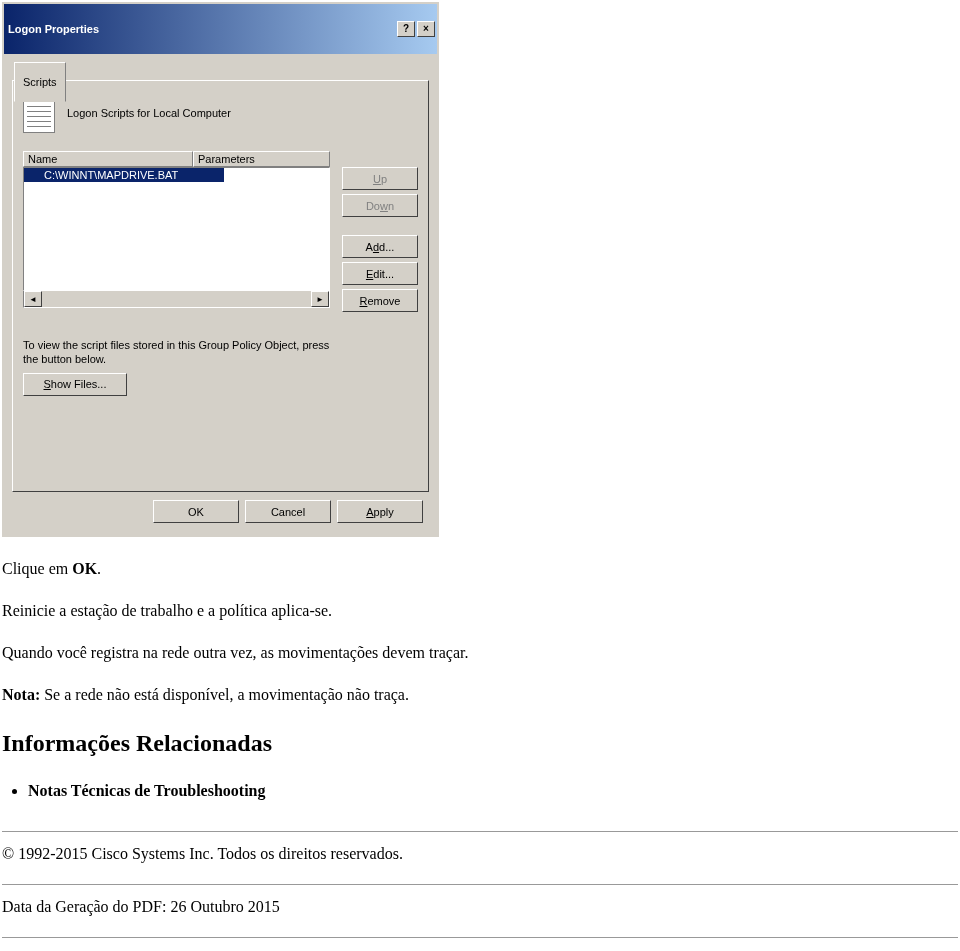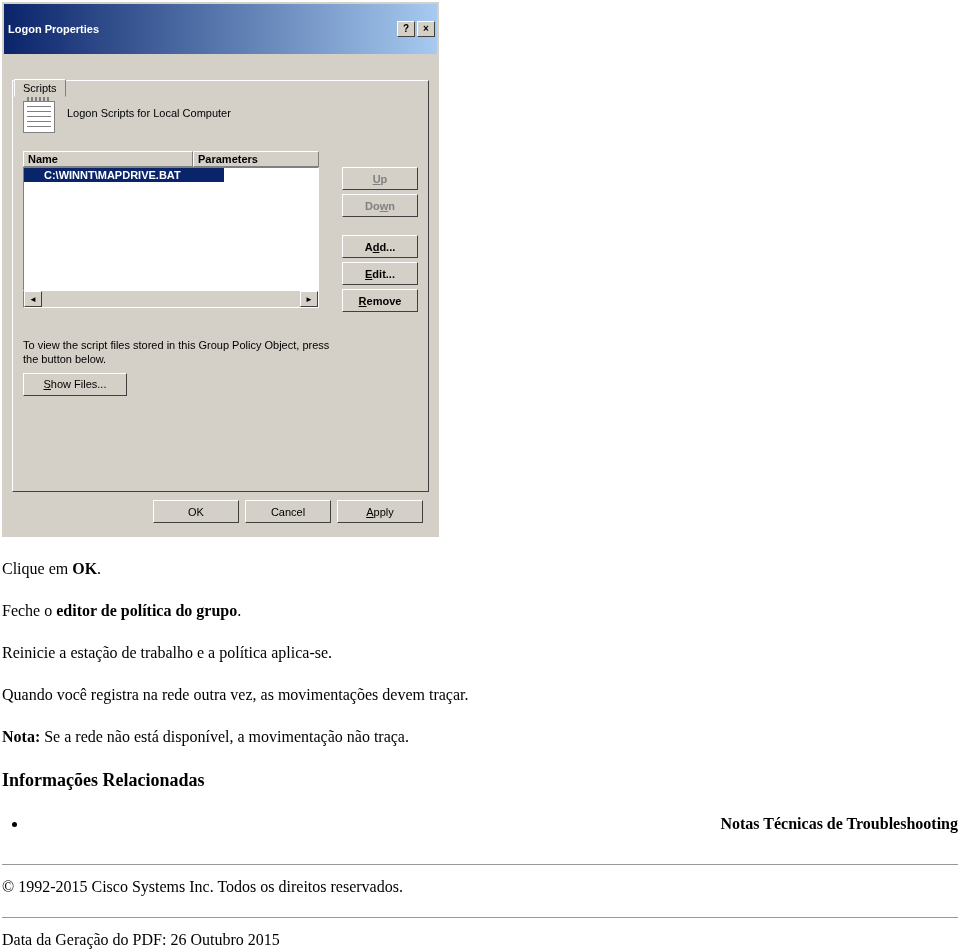--- a/index.html
+++ b/index.html
@@ -57,26 +57,26 @@
     padding: 6px 8px 8px 8px;
     background: #d4d0c8;
   }
   .tab-strip {
     height: 20px;
     position: relative;
   }
   .tab {
     position: absolute;
     left: 2px;
-    top: 19px;
+    top: 2px;
     border: 1px solid;
     border-color: #fff #808080 transparent #fff;
     border-bottom: 1px solid #d4d0c8;
     background: #d4d0c8;
-    padding: 2px 8px;
+    padding: 13px 8px;
     font-size: 11px;
     z-index: 2;
   }
   .tab-panel {
     border: 1px solid;
     border-color: #fff #404040 #404040 #fff;
     background: #d4d0c8;
     padding: 12px 10px 10px 10px;
     position: relative;
     min-height: 388px;
@@ -100,22 +100,21 @@
     position: absolute; top:8px; left:0; right:0; bottom:0;
     background:#fff; border:1px solid #808080;
   }
   .script-icon .lines {
     position:absolute; top:13px; left:4px; right:4px; bottom:4px;
     background: repeating-linear-gradient(to bottom, #808080 0 1px, transparent 1px 5px);
   }
   .header-label { font-size: 11px; }
   .list-area {
     display: flex;
-    gap: 23px;
-    font-weight: bold;
+    gap: 12px;
   }
   .list-box-wrap { flex: 1; }
   .column-headers {
     display: flex;
     background: #d4d0c8;
   }
   .colhdr {
     border: 1px solid;
     border-color: #fff #808080 #808080 #fff;
     padding: 1px 4px;
@@ -190,26 +189,26 @@
   .doc {
     padding: 20px 2px 40px 2px;
     font-family: "Times New Roman", serif;
     font-size: 16px;
     color: #000;
     line-height: 1.5;
   }
   .doc p { margin: 0 0 18px 0; }
   .doc .bold { font-weight: bold; }
   .doc h2 {
-    font-size: 18px;
+    font-size: 24px;
     font-weight: bold;
     margin: 4px 0 18px 0;
     color: #000;
   }
-  .doc ul { margin: 0 0 28px 0; padding-left: 26px; text-align: right; }
+  .doc ul { margin: 0 0 28px 0; padding-left: 26px; }
   .doc ul li { font-size: 16px; }
   .doc ul li .link { color: #000; font-weight: bold; }
   .doc hr {
     border: none;
     border-top: 1px solid #999;
     margin: 10px 0;
   }
   .doc .meta { font-size: 16px; }
 </style>
 </head>
@@ -282,23 +281,20 @@
         <div class="btn"><span class="ul">A</span>pply</div>
       </div>
     </div>
   </div>
 </div>
 
 <div class="doc">
   <p>
     <span>Clique em </span><span class="bold">OK</span><span>.</span>
   </p>
-  <p>
-    <span>Feche o </span><span class="bold">editor de política do grupo</span><span>.</span>
-  </p>
   <p>Reinicie a estação de trabalho e a política aplica-se.</p>
   <p>Quando você registra na rede outra vez, as movimentações devem traçar.</p>
   <p>
     <span class="bold">Nota:</span><span> Se a rede não está disponível, a movimentação não traça.</span>
   </p>
   <h2>Informações Relacionadas</h2>
   <ul>
     <li><span class="link">Notas Técnicas de Troubleshooting</span></li>
   </ul>
   <hr>

